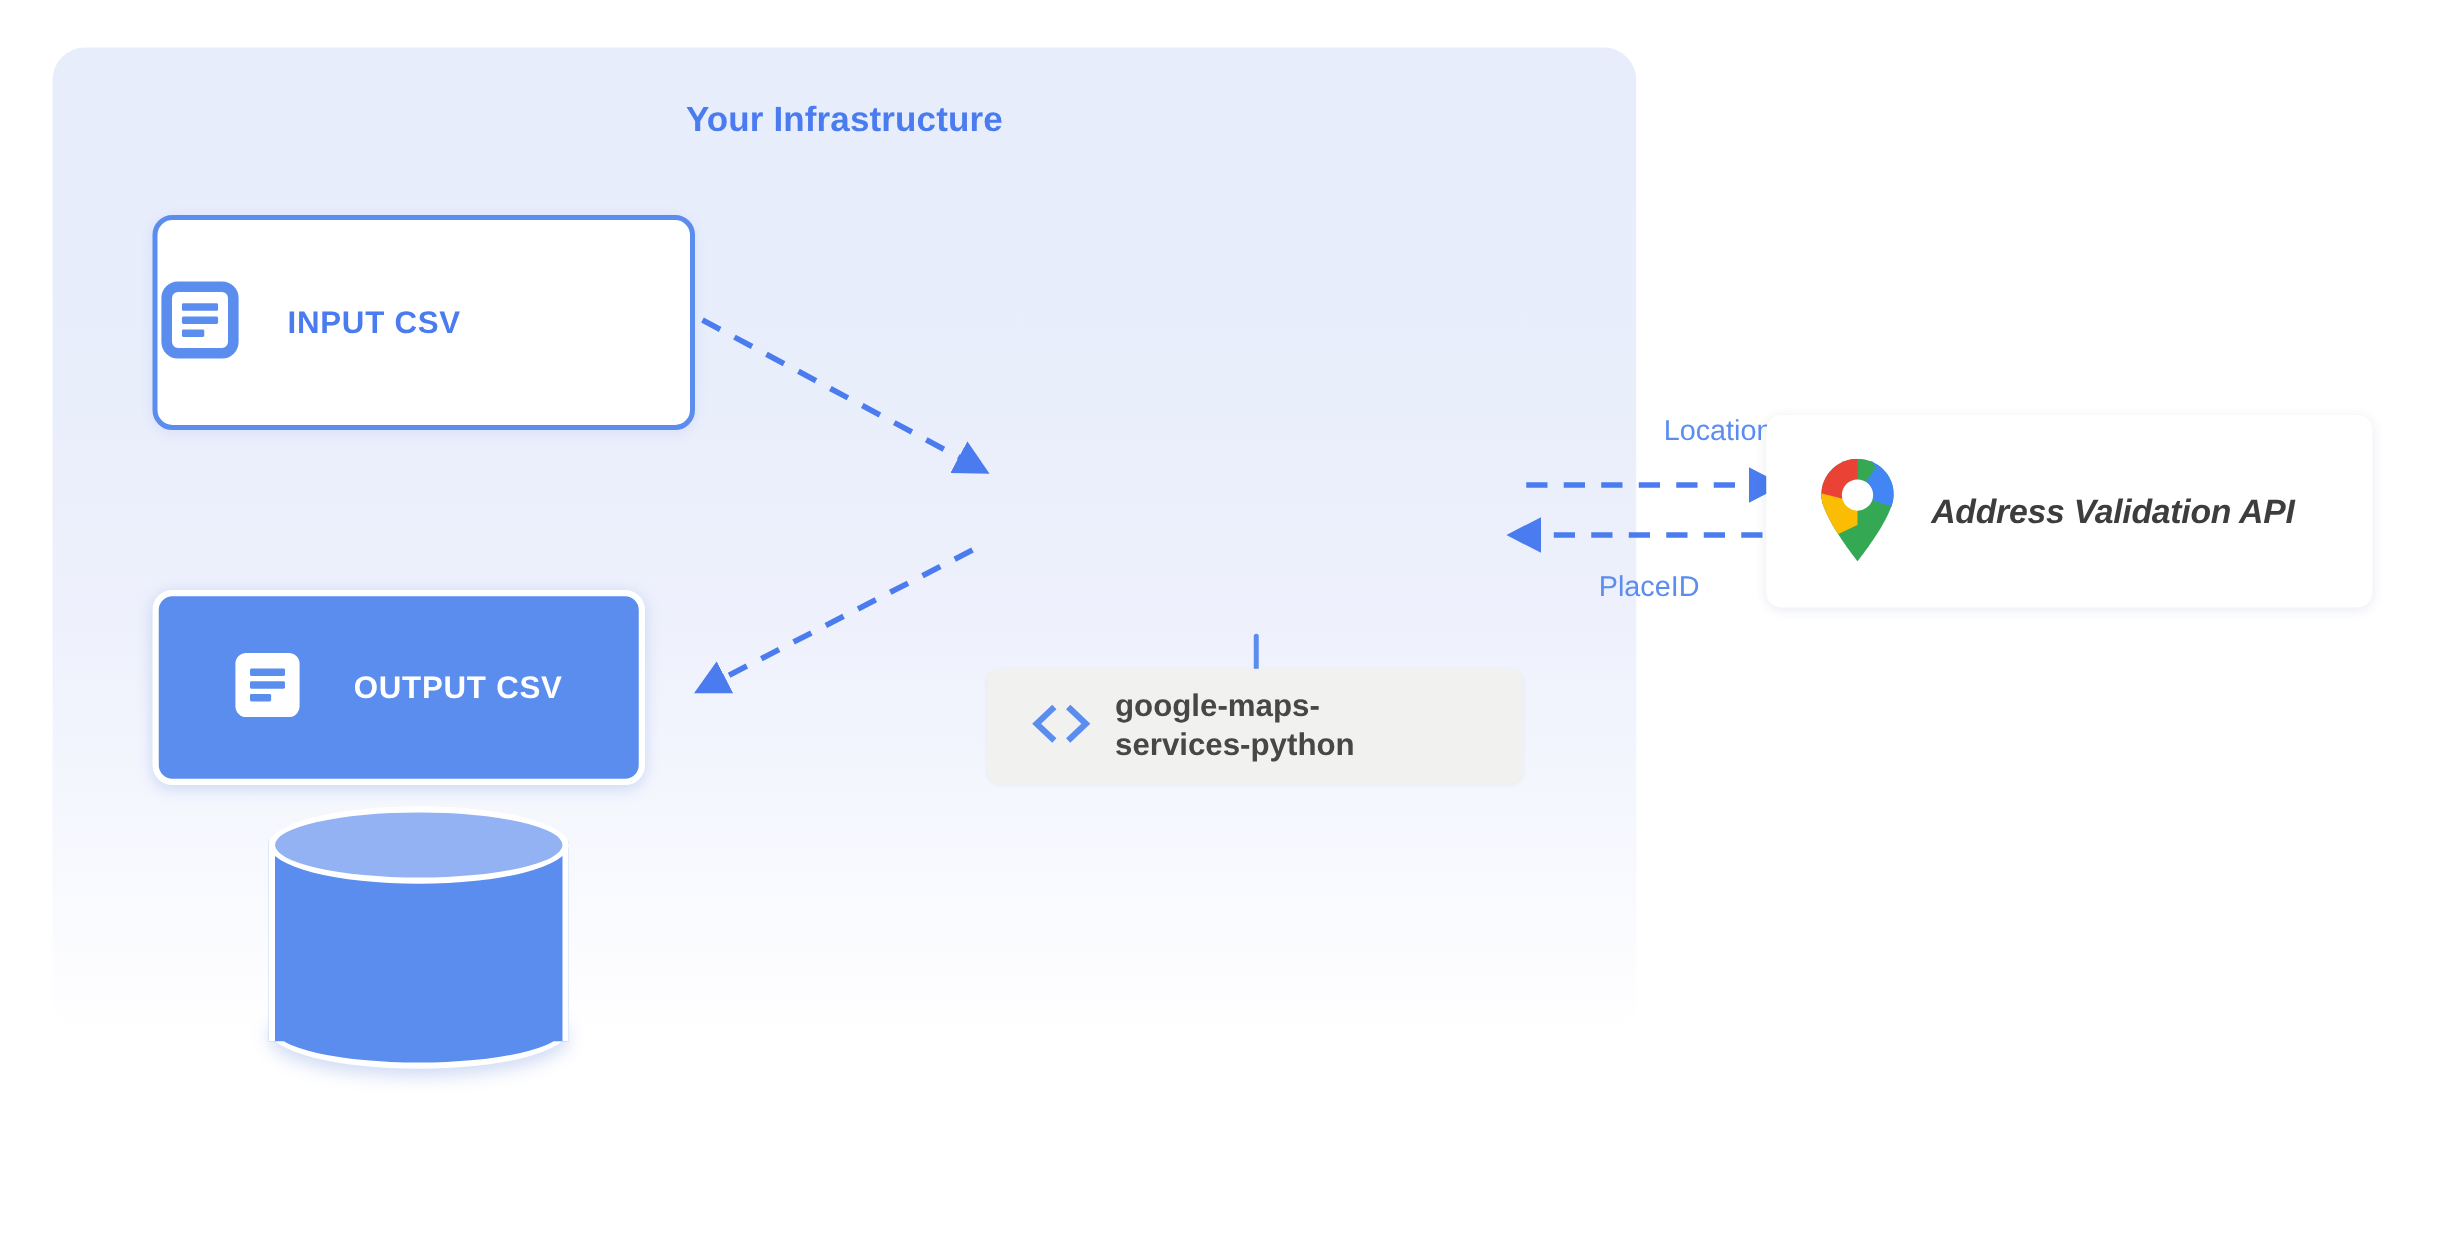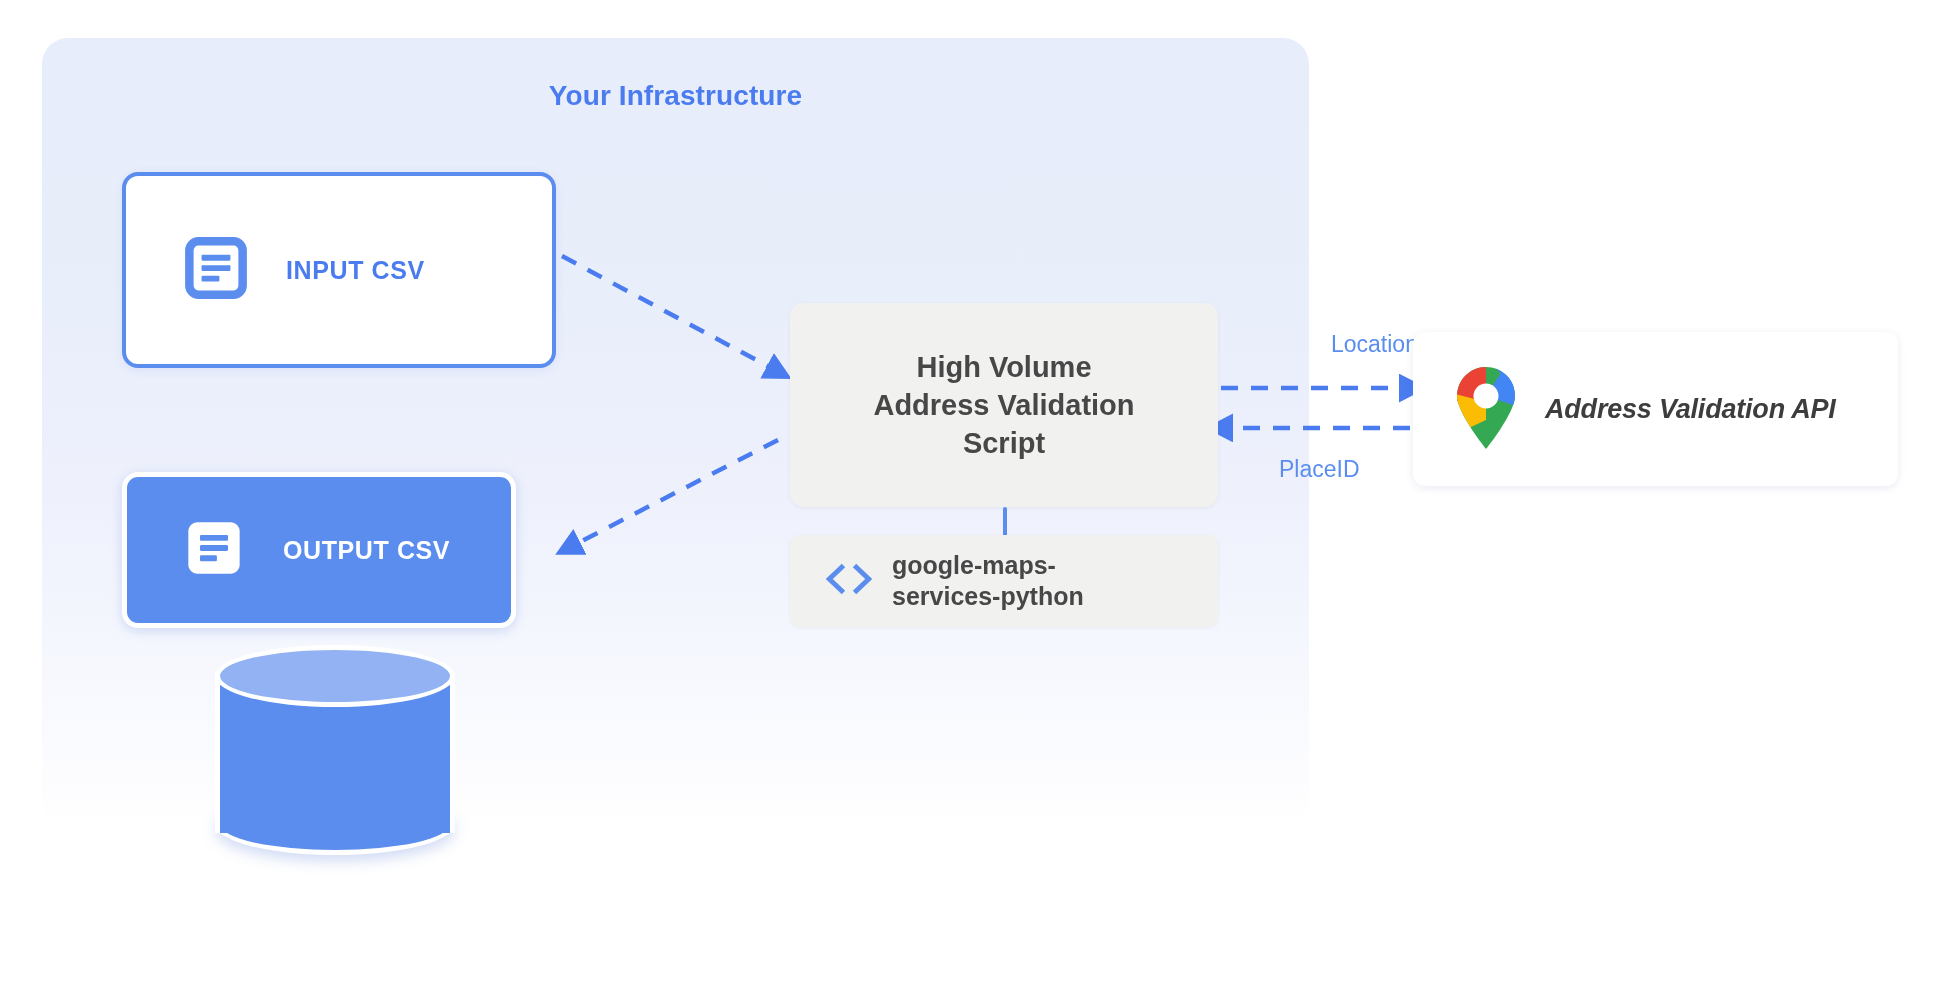--- a/index.html
+++ b/index.html
@@ -53,26 +53,25 @@
     box-sizing: border-box;
     display: flex;
     align-items: center;
   }
 
   
   #input-csv-card {
     left: 122px;
     top: 172px;
     width: 434px;
-    height: 196px;
+    height: 172px;
     background: #ffffff;
     border: 4px solid #5b8def;
     border-radius: 16px;
     box-shadow: 0 2px 10px rgba(70,110,210,0.10);
-    padding-left: 56px;
   }
   #input-csv-label {
     color: #4a7cf0;
     font-size: 25px;
     font-weight: 700;
     letter-spacing: 0.6px;
     margin-left: 36px;
   }
 
   
@@ -299,25 +298,20 @@
     </span>
     <span id="output-csv-label">OUTPUT CSV</span>
   </div>
 
   <div id="database">
     <div class="db-bottom"></div>
     <div class="db-body"></div>
     <div class="db-top"></div>
   </div>
 
-  <div id="script-card">
-    <div id="script-label">High Volume
-Address Validation
-Script</div>
-  </div>
   <div id="script-connector"></div>
 
   <div id="library-card">
     <span>
       <svg width="54" height="42" viewBox="0 0 34 24" xmlns="http://www.w3.org/2000/svg">
         <path d="M12.4 4.6 L4.6 12 L12.4 19.4" fill="none" stroke="#5b8def" stroke-width="3.1" stroke-linecap="square" stroke-linejoin="miter"></path>
         <path d="M21.6 4.6 L29.4 12 L21.6 19.4" fill="none" stroke="#5b8def" stroke-width="3.1" stroke-linecap="square" stroke-linejoin="miter"></path>
       </svg>
     </span>
     <span id="library-label">google-maps-

